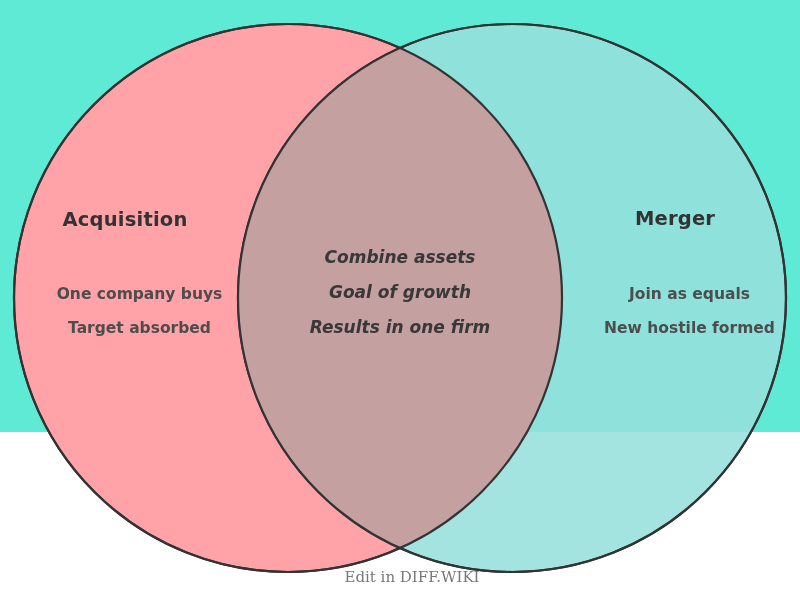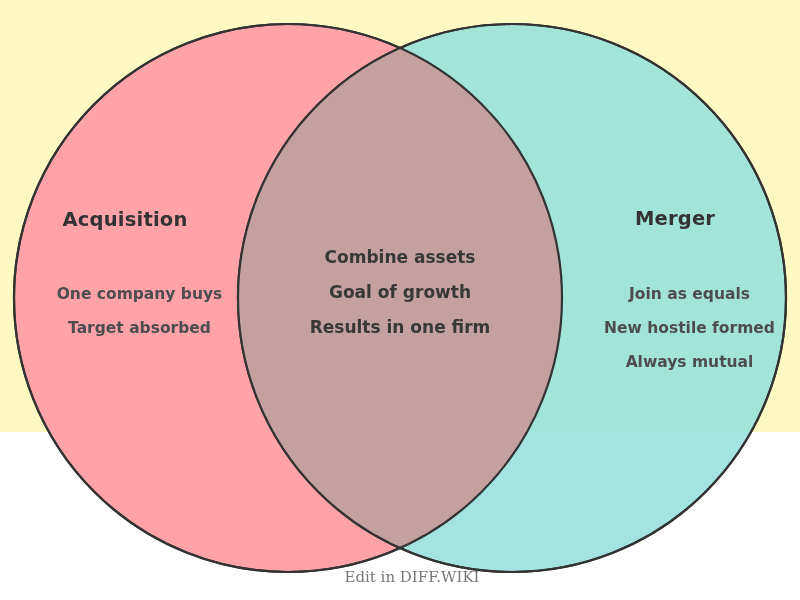--- a/index.html
+++ b/index.html
@@ -10,21 +10,21 @@
   body {
     width: 800px;
     height: 600px;
     overflow: hidden;
     font-family: "DejaVu Sans", sans-serif;
   }
   #venn-stage {
     position: relative;
     width: 800px;
     height: 432px;
-    background: #fef9c3;
+    background: #5eead4;
   }
   #venn-svg {
     position: absolute;
     top: 0;
     left: 0;
     width: 800px;
     height: 600px;
     display: block;
   }
   .text-layer {
@@ -58,20 +58,21 @@
     line-height: 1;
     padding-left: 29px;
   }
   .mid-item {
     font-family: "DejaVu Sans", sans-serif;
     font-weight: bold;
     font-size: 17px;
     color: #383838;
     white-space: nowrap;
     line-height: 1;
+    font-style: italic;
   }
 
   
   #left-set-block {
     left: 0px;
     top: 210px;
     width: 250px;
   }
   #left-set-block .set-title { margin-bottom: 0px; }
   #left-items { margin-top: 57px; }
@@ -146,21 +147,20 @@
         <div class="mid-item">Goal of growth</div>
         <div class="mid-item">Results in one firm</div>
       </div>
     </div>
 
     <div class="grp" id="right-set-block">
       <div class="set-title">Merger</div>
       <div id="right-items">
         <div class="set-item">Join as equals</div>
         <div class="set-item">New hostile formed</div>
-        <div class="set-item">Always mutual</div>
       </div>
     </div>
 
   </div>
 
   <div id="footer-link">Edit in DIFF.WIKI</div>
 
 </div>
 
 </body></html>

